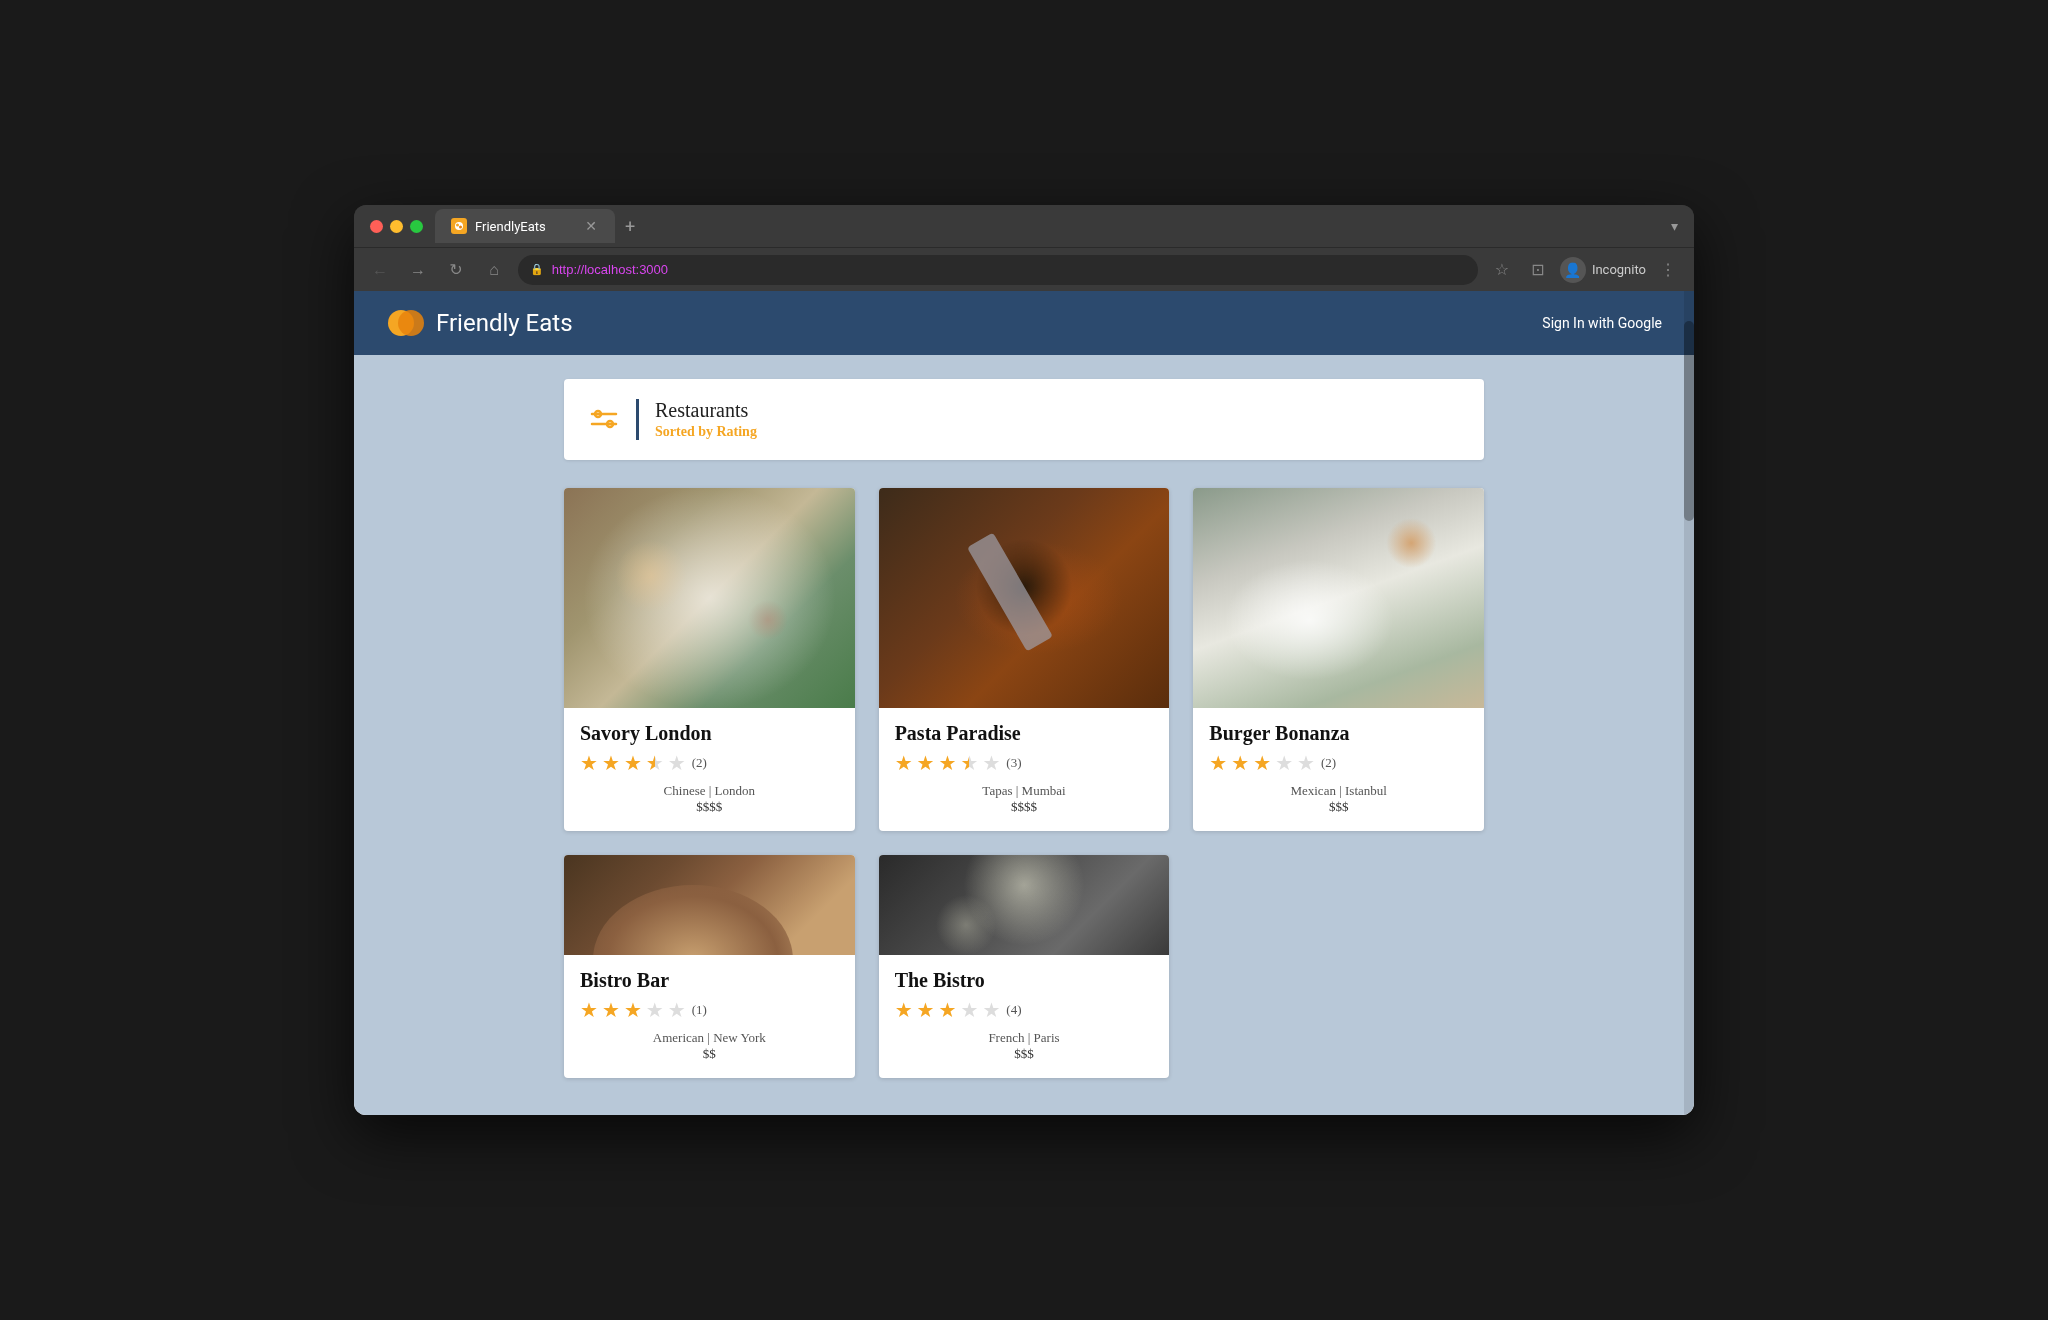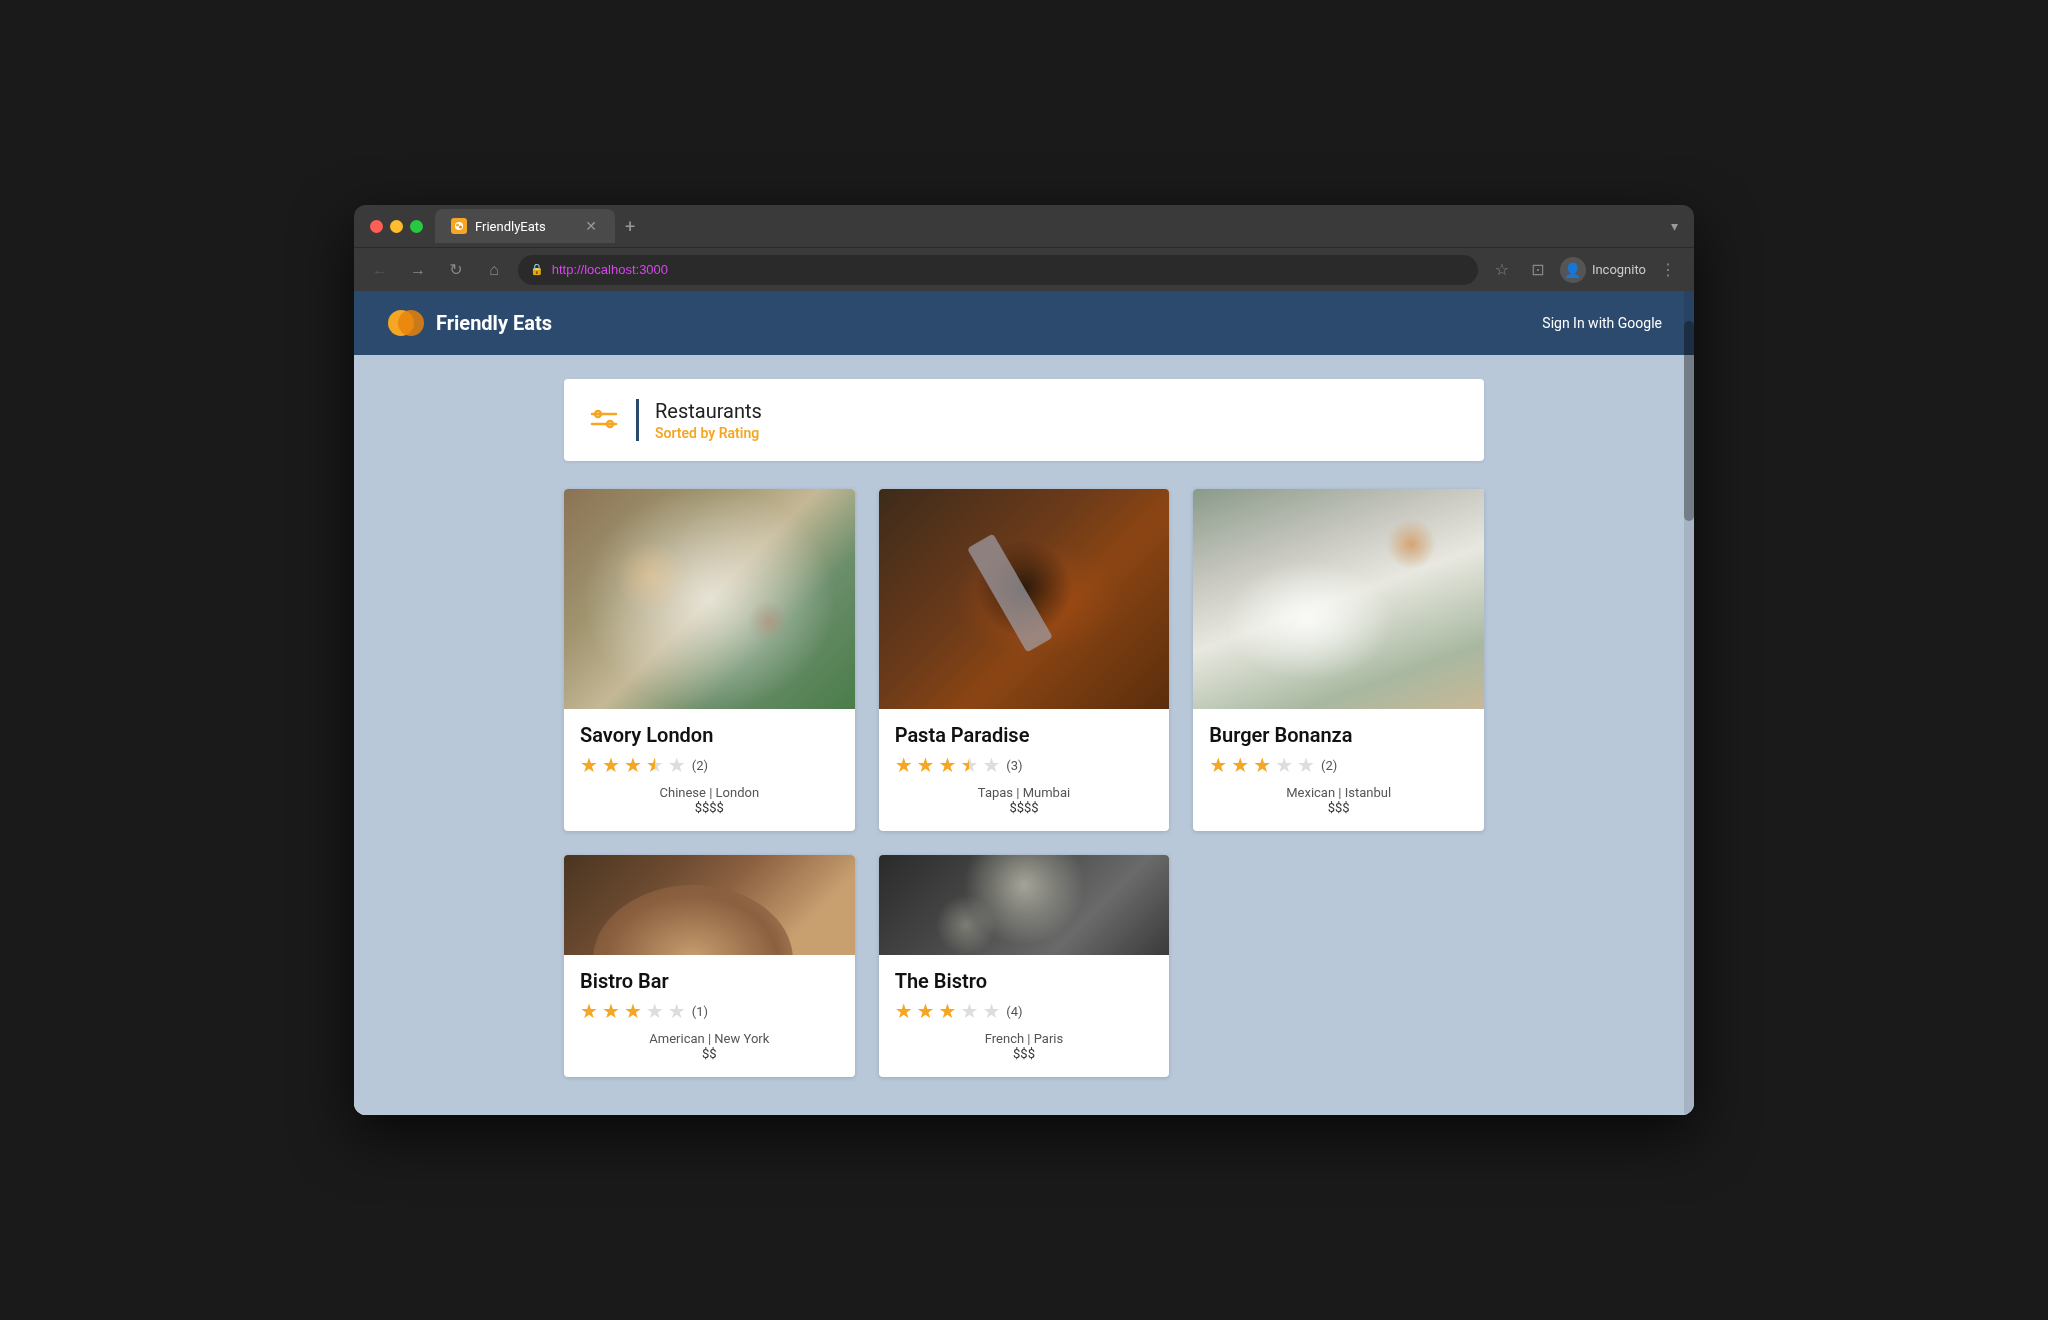--- a/index.html
+++ b/index.html
@@ -191,41 +191,42 @@
       display: flex;
       align-items: center;
       gap: 10px;
     }
     .logo-icon {
       width: 40px;
       height: 40px;
     }
     .app-title {
       color: #fff;
-      font-size: 20px;
-      font-weight: 700;
+      font-size: 24px;
+      font-weight: 400;
     }
     .sign-in-btn {
       margin-left: auto;
       color: #fff;
       font-size: 14px;
       cursor: pointer;
       font-weight: 400;
     }
 
     
     .main-content {
       background: #b8c8d8;
       min-height: 760px;
       padding: 24px;
     }
 
     .content-wrapper {
       max-width: 920px;
       margin: 0 auto;
+      font-family: Liberation Serif, serif;
     }
 
     
     .restaurants-header {
       background: #fff;
       border-radius: 4px;
       padding: 20px 24px;
       margin-bottom: 28px;
       display: flex;
       align-items: center;

